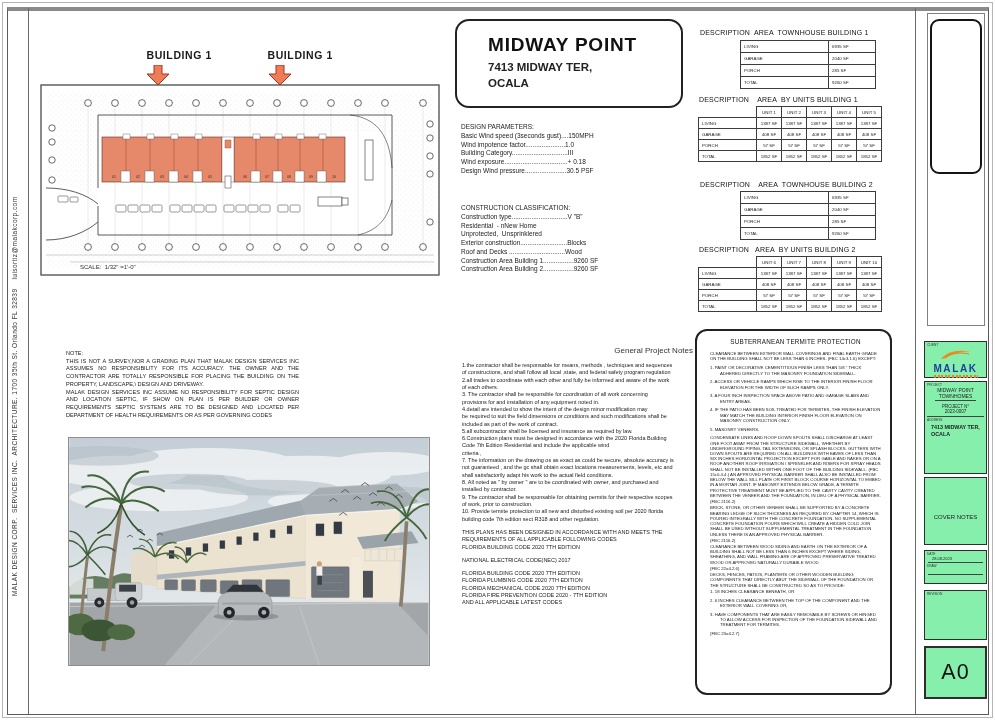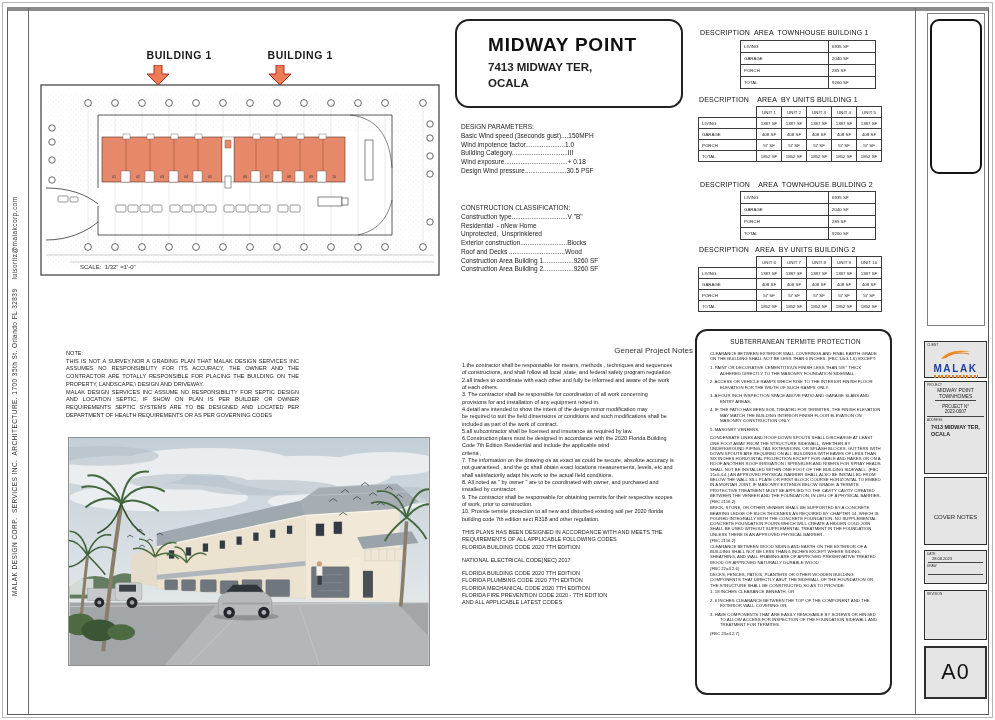--- a/index.html
+++ b/index.html
@@ -73,21 +73,21 @@
   .paras .li { margin-bottom: 1px; }
   .termite-box .ftr { margin-top: 1px; }
 
   
   .render-wrap { position: absolute; left: 68px; top: 437px; width: 362px; height: 229px; border: 1px solid #8f8f8f; background: #dfe4e6; }
   .render-wrap svg { display: block; }
 
   
   .sb-topframe { position: absolute; left: 927px; top: 13px; width: 58px; height: 313px; border: 1px solid #808080; }
   .sb-topbox { position: absolute; left: 930px; top: 19px; width: 52px; height: 155px; border: 2.5px solid #141414; border-radius: 9px; background: #fff; }
-  .sb-box { position: absolute; left: 924px; width: 63px; border: 1.5px solid #2e2e2e; background: #e5e5e5; }
+  .sb-box { position: absolute; left: 924px; width: 63px; border: 1.5px solid #2e2e2e; background: #86efac; }
   .sb-label { font-size: 3.2px; color: #333; padding: 1px 0 0 2px; }
   .sb-client { top: 341px; height: 37px; }
   .logo { text-align: center; margin-top: -1px; }
   .logo .malak { font-size: 10px; font-weight: bold; letter-spacing: 1.6px; color: #1d3e9e; line-height: 1; }
   .logo .bar { margin: 1px auto 0; width: 44px; height: 2.5px;
                background: repeating-linear-gradient(90deg,#e67e22 0 2px, transparent 2px 3.6px); }
   .sb-project { top: 381px; height: 93px; font-size: 5px; }
   .sb-project .ctr { text-align: center; color: #222; }
   .sb-project .pn { margin-top: 3px; font-size: 4.5px; }
   .sb-rule { border-top: 1px solid #444; margin: 2px 2px 0; }

